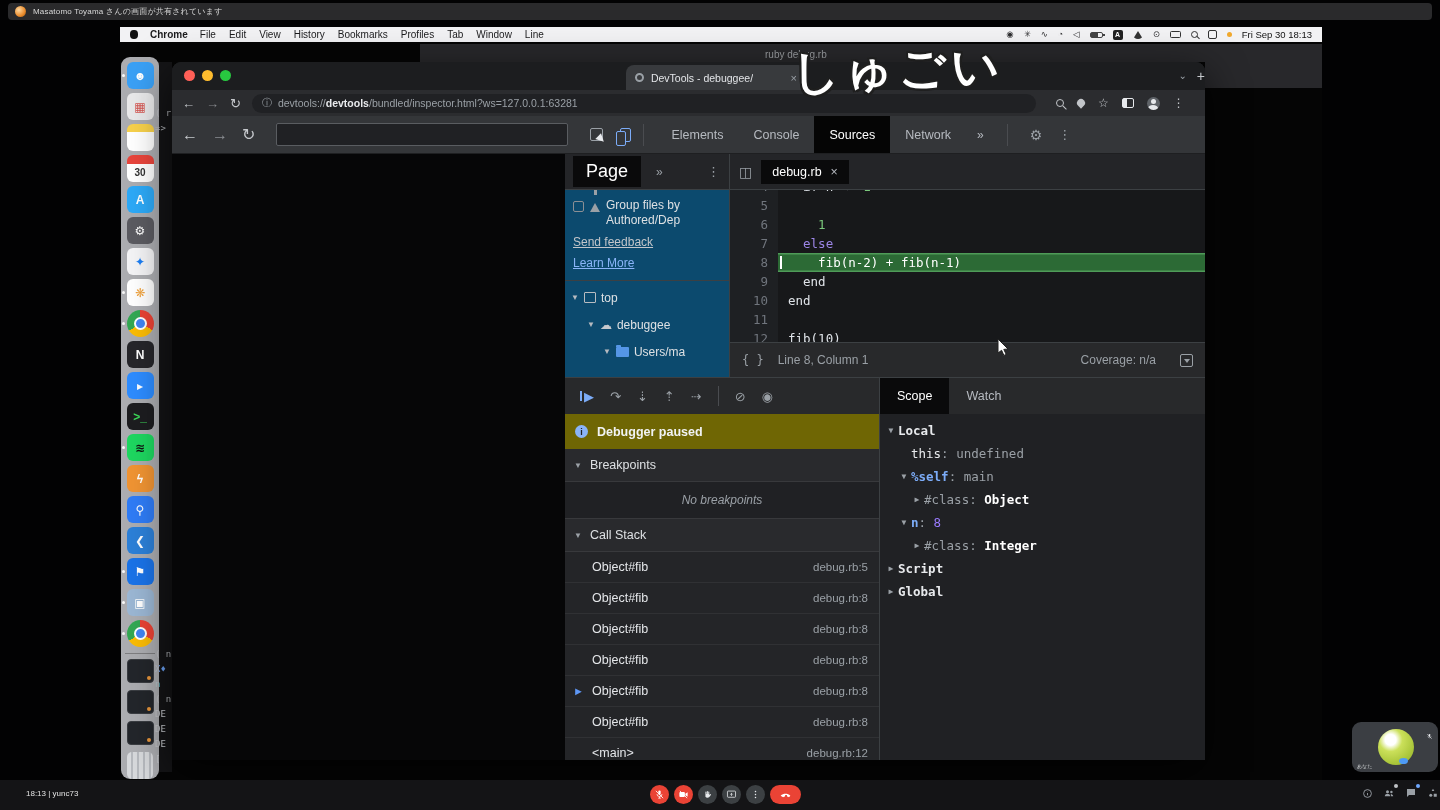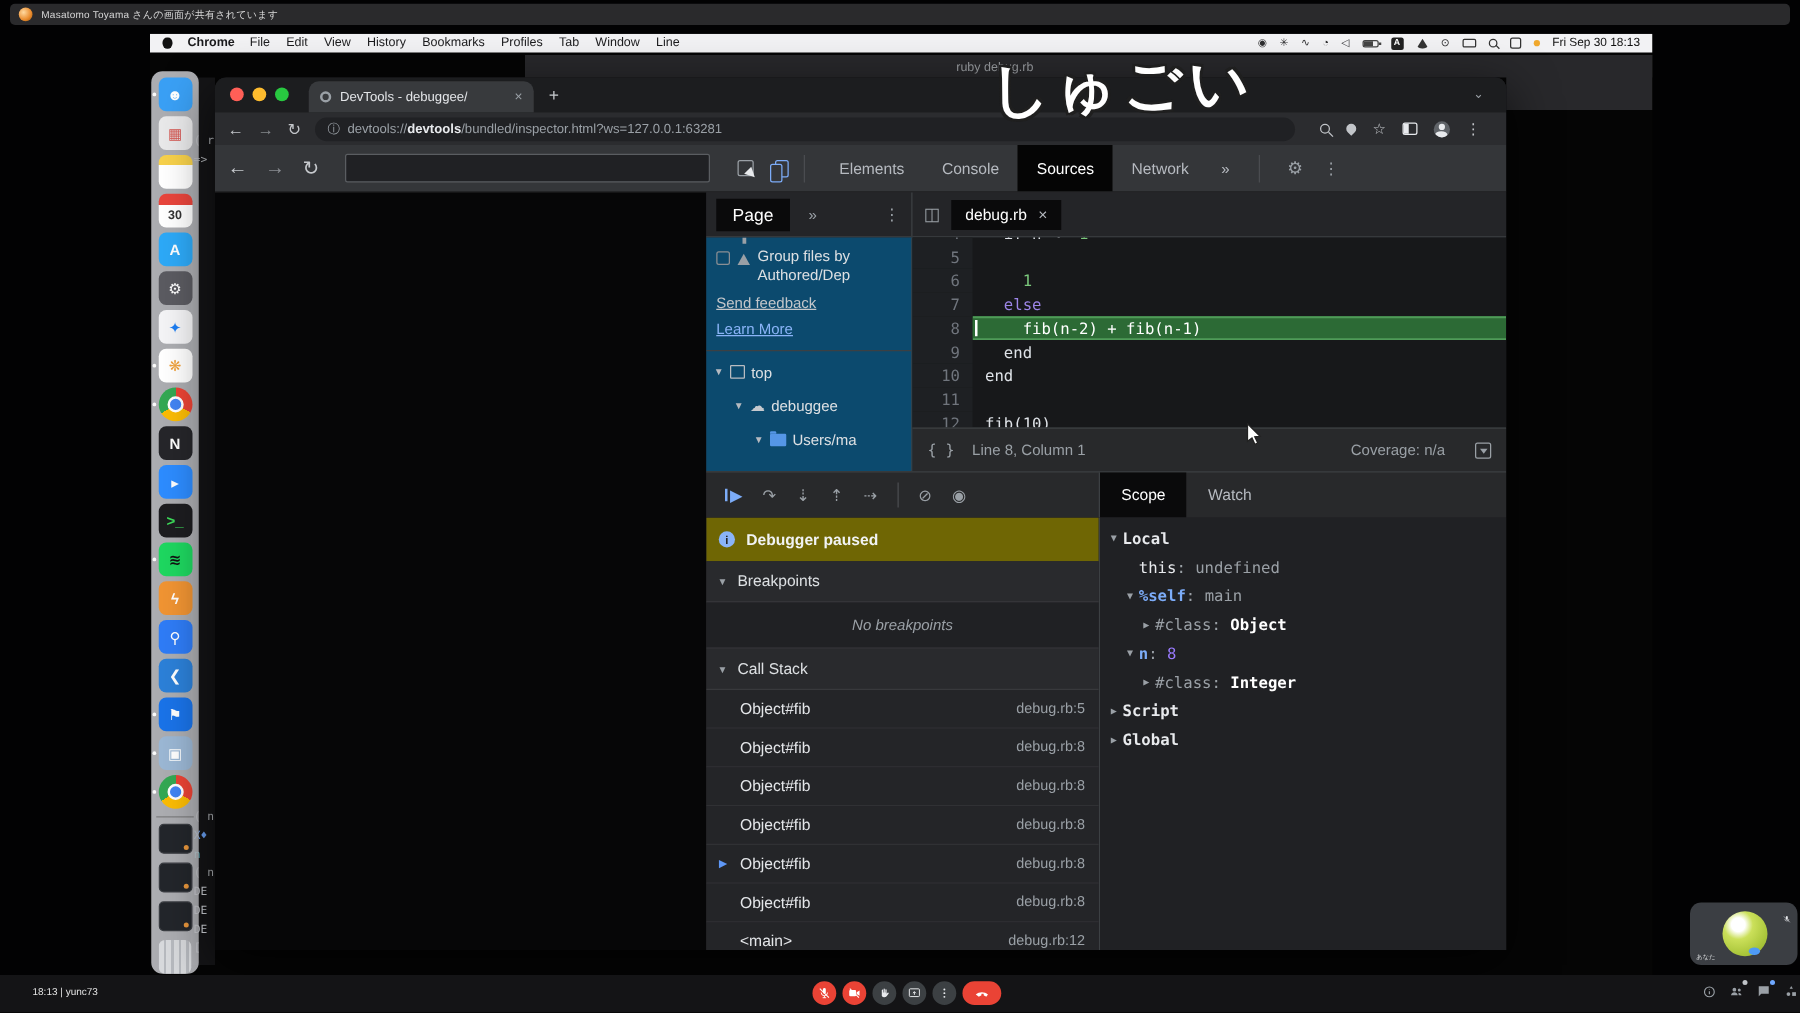--- a/index.html
+++ b/index.html
@@ -63,21 +63,21 @@
   .mini-win { width:27px; height:24px; margin:0 auto; background:#23262b; border:1px solid #3a3d42; border-radius:4px; position:relative; }
   .mini-win::after { content:''; position:absolute; right:2px; bottom:2px; width:4px; height:4px; border-radius:50%; background:#e8963c; }
   .trash-ic { width:26px; height:27px; margin:0 auto; border-radius:5px;
               background:repeating-linear-gradient(90deg,#d8dadd 0 4px,#b7babf 4px 6px); }
   .dock-sep { width:30px; height:1px; background:rgba(80,80,80,.5); margin:2px 0; flex:0 0 auto; }
 
   
   .chrome-win { position:absolute; left:52px; top:35px; width:1033px; height:698px; background:#202124;
                 border-radius:9px 9px 0 0; overflow:hidden; box-shadow:0 12px 40px rgba(0,0,0,.65); }
   .tabstrip { position:absolute; left:0; top:0; width:100%; height:28px; background:#1c1d1f;
-              display:flex; align-items:flex-end; }
+              display:flex; align-items:flex-end;justify-content:space-between; }
   .lights { display:flex; gap:7px; margin:0 0 9px 12px; }
   .tl { width:11px; height:11px; border-radius:50%; }
   .tl.c { background:#ff5f57; } .tl.m { background:#febc2e; } .tl.z { background:#28c840; }
   .tab { margin-left:16px; width:180px; height:25px; background:#383a3d; border-radius:8px 8px 0 0;
          display:flex; align-items:center; gap:7px; padding:0 9px; font-size:10.5px; color:#e3e5e8; }
   .tab-fav { width:9px; height:9px; border-radius:50%; border:2px solid #9aa0a6; flex:0 0 auto; }
   .tab-close { color:#9aa0a6; font-size:11px; margin-left:auto; }
   .newtab { color:#c6c9cd; font-size:14px; margin:0 0 6px 12px; }
   .tab-chevron { position:absolute; right:18px; top:8px; color:#9aa0a6; font-size:10px; }
 
@@ -121,21 +121,21 @@
   .dt-tab.active { background:#050505; color:#fff; }
   .dt-more { color:#b6bac0; font-size:12px; padding:0 11px; display:flex; align-items:center; }
   .dt-gear { color:#9aa0a6; font-size:14px; margin-left:10px; }
   .dt-kebab { color:#9aa0a6; font-size:13px; margin:0 14px 0 16px; }
 
   .screencast { position:absolute; left:0; top:92px; width:393px; height:606px; background:#060607; }
 
   .panel-row { position:absolute; left:393px; top:92px; width:640px; height:36px; display:flex;
                border-bottom:1px solid #3c4043; background:#242528; }
   .pg-head { width:165px; display:flex; align-items:center; border-right:1px solid #3c4043; }
-  .pg-tab { margin-left:8px; padding:5px 13px; background:#0a0a0b; color:#fff; font-size:14px; }
+  .pg-tab { margin-left:8px; padding:5px 13px; background:#0a0a0b; color:#fff; font-size:18px; }
   .pg-more { margin-left:15px; color:#9aa0a6; font-size:12px; }
   .pg-kebab { margin-left:auto; margin-right:9px; color:#9aa0a6; font-size:13px; }
   .ed-head { flex:1; display:flex; align-items:center; }
   .ed-collapse { margin:0 9px; color:#9aa0a6; font-size:14px; }
   .ed-tab { padding:5px 11px; background:#0a0a0b; color:#fff; font-size:12.5px; display:flex; gap:9px; align-items:center; }
   .ed-close { color:#b6bac0; }
 
   .sidebar-body { position:absolute; left:393px; top:128px; width:165px; height:187px; background:#0c4a6e;
                   border-right:1px solid #3c4043; overflow:hidden; }
   .gf-row { display:flex; padding:8px 0 0 8px; gap:6px; }

